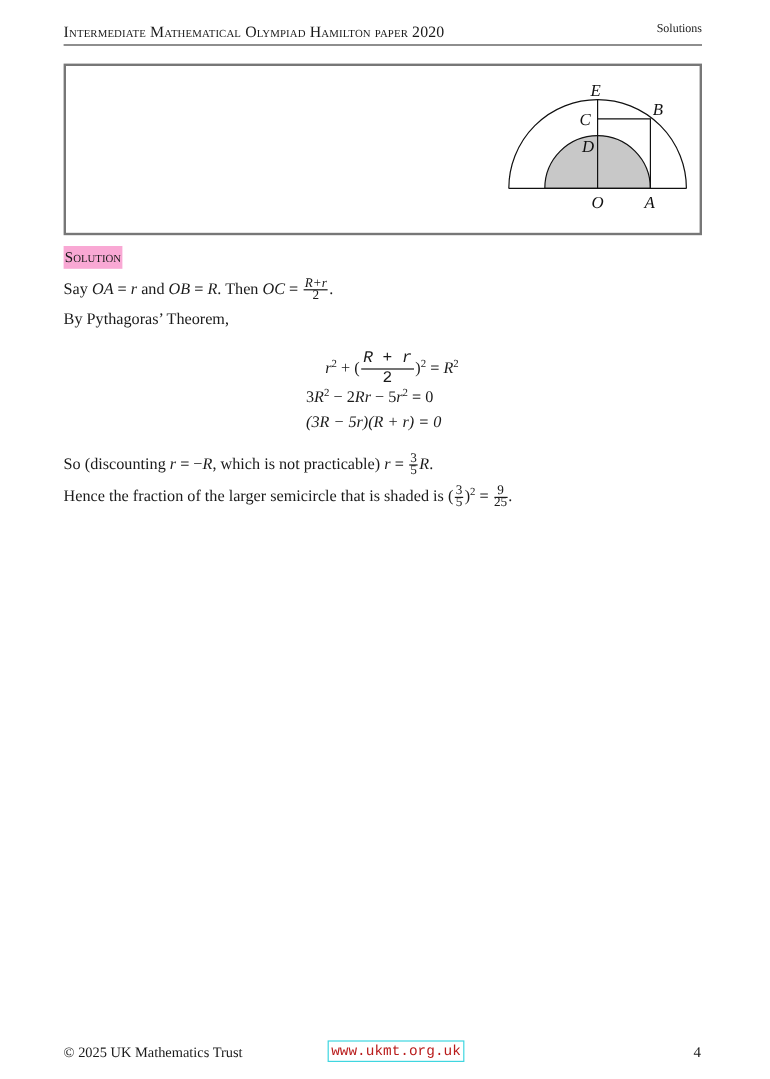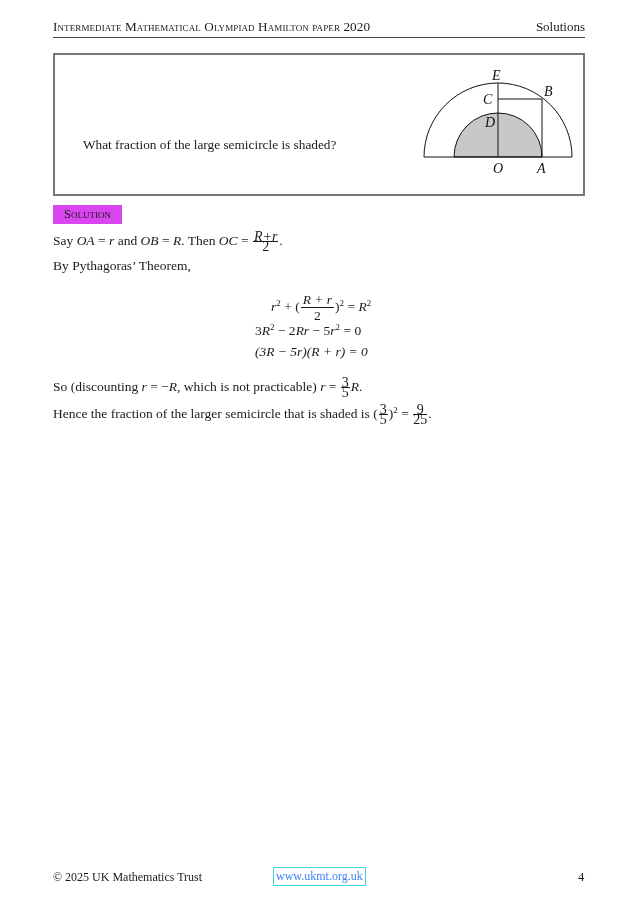--- a/index.html
+++ b/index.html
@@ -1,53 +1,52 @@
 <!DOCTYPE html>
 <html><head>
   <meta charset="utf-8">
   <style>
     html, body { margin: 0; padding: 0; background: #ffffff; }
     body { width: 642px; height: 899px; position: relative; font-family: "Liberation Serif", "DejaVu Serif", serif; color: #1a1a1a; overflow: hidden; }
     .header { position: absolute; left: 53px; top: 17px; width: 532px; height: 20px; border-bottom: 1.5px solid #444; }
     .header-title { position: absolute; left: 0; top: 2px; font-size: 13.2px; font-variant: small-caps; letter-spacing: 0.1px; }
-    .header-right { position: absolute; right: 0; top: 2px; font-size: 13px; }
+    .header-right { position: absolute; right: 0; top: 2px; font-size: 10px; }
     .problem-box { position: absolute; left: 53px; top: 53px; width: 528px; height: 139px; border: 2px solid #777; }
     .problem-text { position: absolute; left: 10px; top: 7px; width: 336px; font-size: 13.3px; line-height: 17.2px; text-align: justify; }
     .problem-text .num { font-weight: bold; }
     .problem-line { display: block; }
     .indent { padding-left: 18px; display: block; }
     .question { position: absolute; left: 28px; top: 82px; font-size: 13.3px; }
     i, .it { font-style: italic; }
     .diagram { position: absolute; left: 418px; top: 60px; width: 170px; height: 125px; }
-    .solution-tag { position: absolute; left: 53px; top: 205px; padding: 2px 11px; background: #d946ef; font-size: 12.5px; font-variant: small-caps; }
+    .solution-tag { position: absolute; left: 53px; top: 205px; padding: 2px 1px; background: #f9a8d4; font-size: 12.5px; font-variant: small-caps; }
     .para { position: absolute; left: 53px; font-size: 13.5px; white-space: nowrap; }
-    .frac { display: inline-block; vertical-align: middle; text-align: center; font-size: 14px; line-height: 9px; margin: 0 1px; }
+    .frac { display: inline-block; vertical-align: middle; text-align: center; font-size: 11px; line-height: 9px; margin: 0 1px; }
     .frac .n { display: block; border-bottom: 0.8px solid #1a1a1a; padding: 0 1px; }
     .frac .d { display: block; }
     .eq-row { position: absolute; white-space: nowrap; }
-    .bigfrac { display: inline-block; vertical-align: middle; text-align: center; line-height: 15px; margin: 0 1px; }
+    .bigfrac { display: inline-block; vertical-align: middle; text-align: center; line-height: 15px; margin: 0 1px; font-family: Liberation Mono, monospace; }
     .bigfrac .n { display: block; border-bottom: 0.9px solid #1a1a1a; padding: 0 2px; }
     .bigfrac .d { display: block; }
     sup { font-size: 9px; vertical-align: 5px; line-height: 0; }
     .footer-left { position: absolute; left: 53px; top: 870px; font-size: 12px; }
-    .footer-link { position: absolute; left: 273px; top: 867px; font-family: Liberation Serif, serif; font-size: 12px; padding: 1px 2px; border: 1.2px solid #3fd6e0; color: #3b82f6; text-decoration: none; }
+    .footer-link { position: absolute; left: 273px; top: 867px; font-family: Liberation Mono, monospace; font-size: 12px; padding: 1px 2px; border: 1.2px solid #3fd6e0; color: #b91c1c; text-decoration: none; }
     .footer-page { position: absolute; left: 578px; top: 870px; font-size: 12.5px; }
   </style>
 </head>
 <body>
 
 <div class="header">
   <span class="header-title">Intermediate Mathematical Olympiad Hamilton paper 2020</span>
   <span class="header-right">Solutions</span>
 </div>
 
 <div class="problem-box">
   <div class="problem-text">
   </div>
-  <div class="question">What fraction of the large semicircle is shaded?</div>
 </div>
 
 <svg class="diagram" viewBox="418 60 170 125" width="170" height="125">
   <path id="shade" d="M454 157 A44 44 0 0 1 542 157 Z" fill="#c8c8c8" stroke="#111" stroke-width="1"></path>
   <path d="M424 157 A74 74 0 0 1 572 157" fill="none" stroke="#111" stroke-width="1"></path>
   <line x1="424" y1="157" x2="572" y2="157" stroke="#111" stroke-width="1"></line>
   <line x1="498" y1="157" x2="498" y2="83" stroke="#111" stroke-width="1"></line>
   <polyline points="498,99 542,99 542,157" fill="none" stroke="#111" stroke-width="1"></polyline>
   <text x="492" y="80" font-family="Liberation Serif, serif" font-style="italic" font-size="14" fill="#111">E</text>
   <text x="483" y="104" font-family="Liberation Serif, serif" font-style="italic" font-size="14" fill="#111">C</text>

